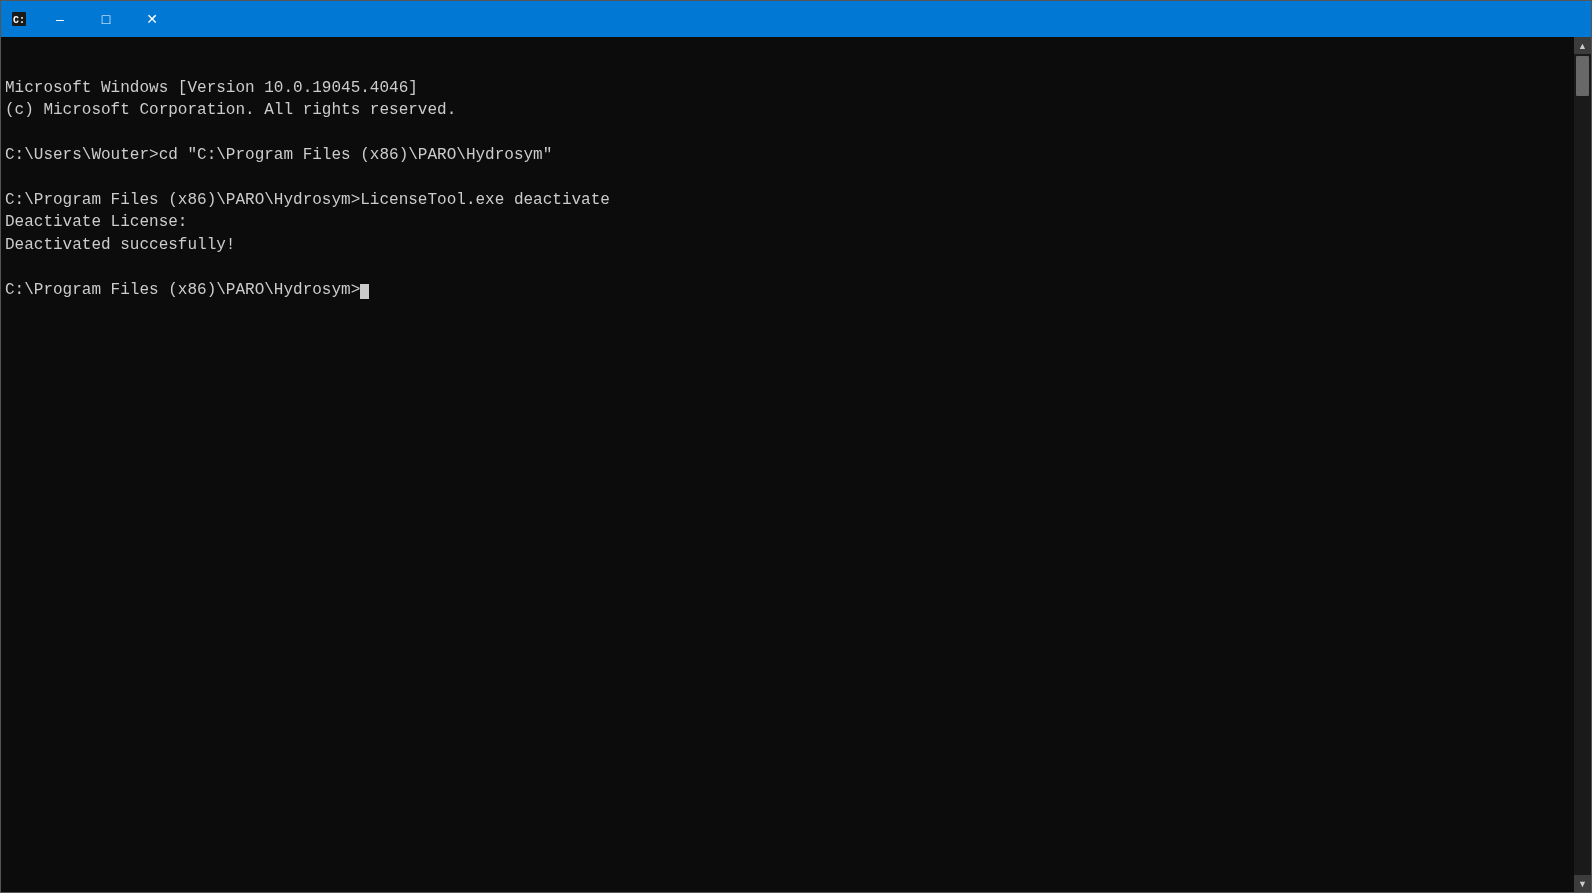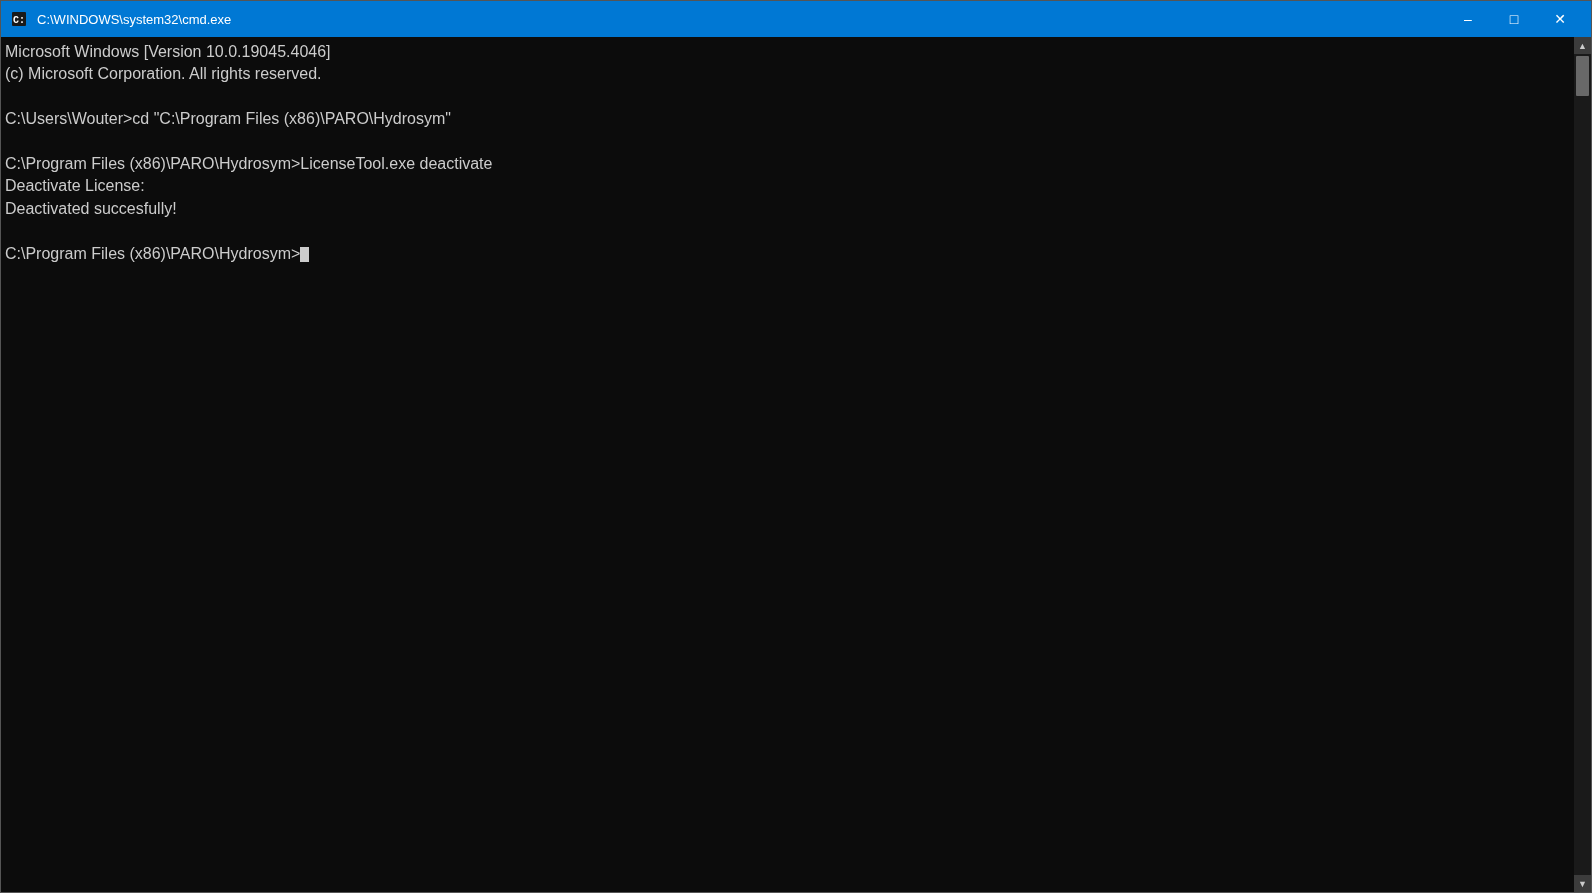--- a/index.html
+++ b/index.html
@@ -79,25 +79,26 @@
       flex: 1;
       display: flex;
       position: relative;
       overflow: hidden;
     }
 
     .terminal-content {
       flex: 1;
       padding: 4px 4px 4px 4px;
       color: #cccccc;
-      font-family: Liberation Sans, sans-serif;
+      font-family: Liberation Mono, monospace;
       font-size: 16px;
       line-height: 1.4;
       white-space: pre;
       overflow: hidden;
+      margin-top: 36px;
     }
 
     .scrollbar-track {
       width: 17px;
       background-color: #1a1a1a;
       display: flex;
       flex-direction: column;
       align-items: center;
     }
 
@@ -143,21 +144,20 @@
 
 <div class="window">
 
   <div class="titlebar">
     <div class="titlebar-icon">
       <svg viewBox="0 0 16 16" fill="white" xmlns="http://www.w3.org/2000/svg">
         <rect x="1" y="1" width="14" height="14" fill="#1a1a1a" rx="1"></rect>
         <text x="2" y="12" font-size="10" font-family="Courier New" fill="white" font-weight="bold">C:</text>
       </svg>
     </div>
-    <span class="titlebar-title">C:\WINDOWS\system32\cmd.exe</span>
     <div class="titlebar-controls">
       <button class="titlebar-btn">–</button>
       <button class="titlebar-btn">□</button>
       <button class="titlebar-btn close">✕</button>
     </div>
   </div>
 
   <div class="terminal-body">
     <div class="terminal-content"><span>Microsoft Windows [Version 10.0.19045.4046]</span>
 <span>(c) Microsoft Corporation. All rights reserved.</span>

